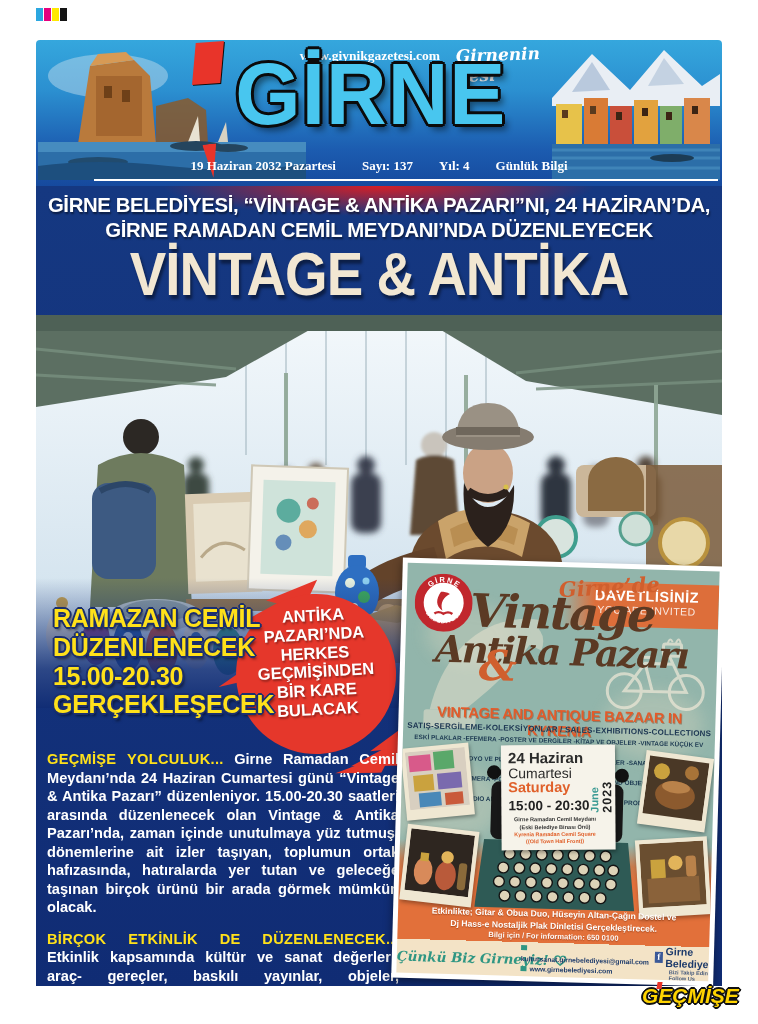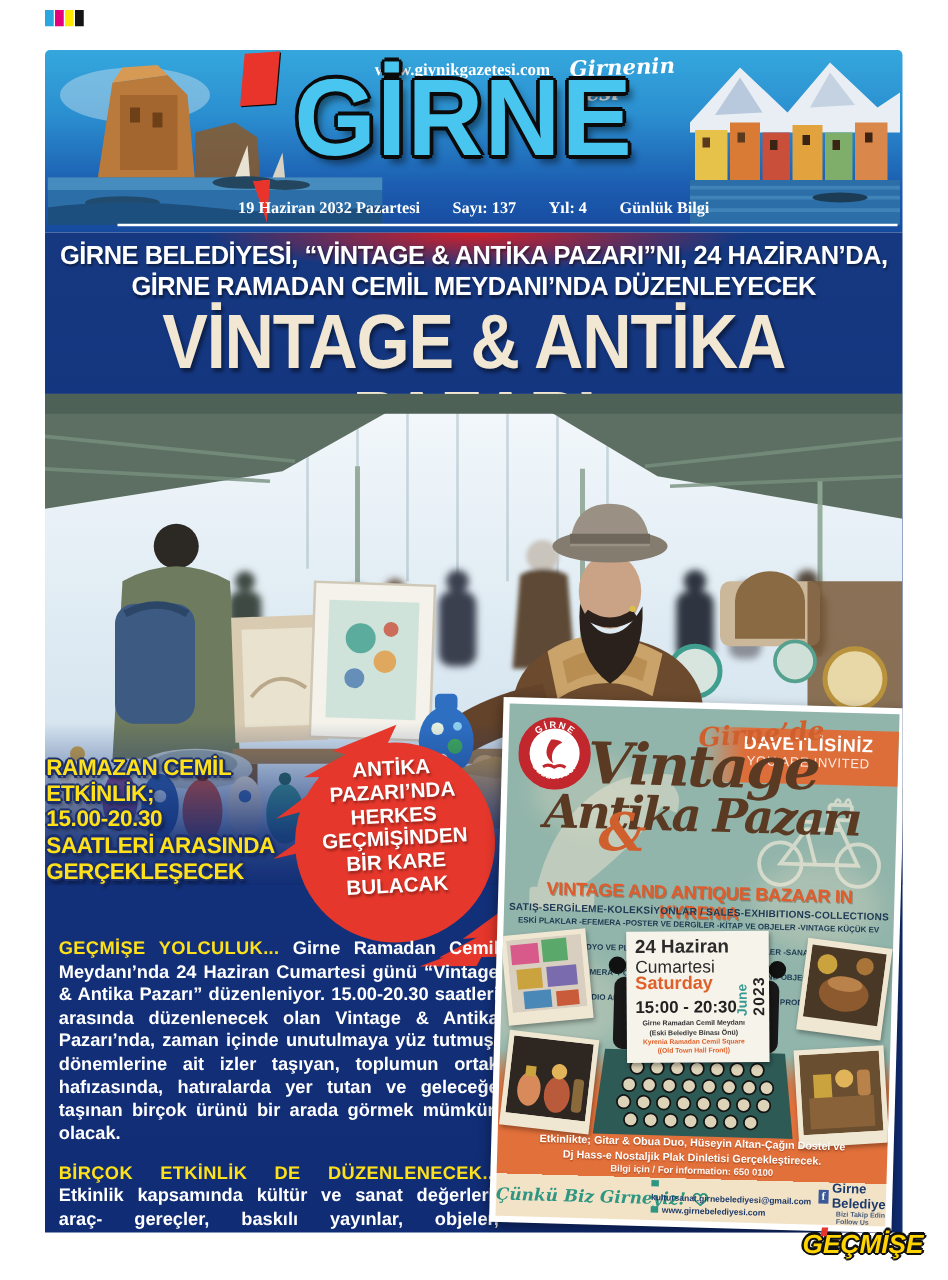--- a/index.html
+++ b/index.html
@@ -54,22 +54,22 @@
   .photo-fade { position:absolute; left:0; bottom:-1px; width:100%; height:130px;
     background:linear-gradient(180deg,rgba(17,45,117,0) 0%,rgba(17,45,117,.85) 70%,#112d75 100%); }
 
   
   .badge { position:absolute; left:182px; top:384px; width:196px; height:206px; transform:rotate(-3deg); }
   .badge svg { position:absolute; left:0; top:0; }
   .badge-text { position:absolute; left:14px; top:36px; width:168px; text-align:center; color:#fff;
     font-weight:bold; font-size:16.5px; line-height:1.14; text-shadow:1px 2px 2px rgba(0,0,0,.35); }
 
   
-  .subhead { position:absolute; left:1px; top:418px; width:240px; color:#ffe11a;
-    font-weight:bold; font-size:18px; line-height:1.15; letter-spacing:-.3px;
+  .subhead { position:absolute; left:17px; top:418px; width:240px; color:#ffe11a;
+    font-weight:bold; font-size:25px; line-height:1.15; letter-spacing:-.3px;
     text-shadow:-2px 0 #1b2f6e,2px 0 #1b2f6e,0 -2px #1b2f6e,0 2px #1b2f6e,
       -1px -1px #1b2f6e,1px 1px #1b2f6e,-1px 1px #1b2f6e,1px -1px #1b2f6e,2px 3px 3px rgba(0,0,0,.55); }
 
   
   .copy { position:absolute; left:11px; top:564px; width:352px; color:#fff;
     font-weight:bold; font-size:14.6px; line-height:1.27; text-align:justify; }
   .copy p + p { margin-top:13px; }
   .lead { color:#ffe11a; letter-spacing:.3px; }
 
   
@@ -398,23 +398,22 @@
           <div>PAZARI’NDA</div>
           <div>HERKES</div>
           <div>GEÇMİŞİNDEN</div>
           <div>BİR KARE</div>
           <div>BULACAK</div>
         </div>
       </div>
 
       <div class="subhead">
         <div>RAMAZAN CEMİL</div>
-        <div>ETKİNLİK;</div>
+        <div>DÜZENLENECEK</div>
         <div>15.00-20.30</div>
-        <div>SAATLERİ ARASINDA</div>
         <div>GERÇEKLEŞECEK</div>
       </div>
 
       <div class="copy">
         <p><span class="lead">GEÇMİŞE YOLCULUK...</span><span> Girne Ramadan Cemil Meydanı’nda 24 Haziran Cumartesi günü “Vintage &amp; Antika Pazarı” düzenleniyor. 15.00-20.30 saatleri arasında düzenlenecek olan Vintage &amp; Antika Pazarı’nda, zaman içinde unutulmaya yüz tutmuş, dönemlerine ait izler taşıyan, toplumun ortak hafızasında, hatıralarda yer tutan ve geleceğe taşınan birçok ürünü bir arada görmek mümkün olacak.</span></p>
         <p><span class="lead">BİRÇOK ETKİNLİK DE DÜZENLENECEK...</span><span> Etkinlik kapsamında kültür ve sanat değerleri, araç- gereçler, baskılı yayınlar, objeler, aksesuarlar, plaklar, efemera, çeşitli eşya ile hediyeliklerin satışı ve sergilenmesinin yanında, koleksiyon ürünler de antika severlerin beğenisine sunulacak. Etkinlikte ayrıca, Hüseyin Altan ile Çağın Dostel’in gitar/obua dinletisi ve DJ Hass-e’nin nostaljik plaklardan Türkçe- İngilizce müzik dinletisi yer alacak. Kahve ve atıştırmalıkların yer alacağı stantlar gün boyu hizmet verecek.</span></p>
       </div>
 
       <div class="poster">
         <div class="poster-in">

